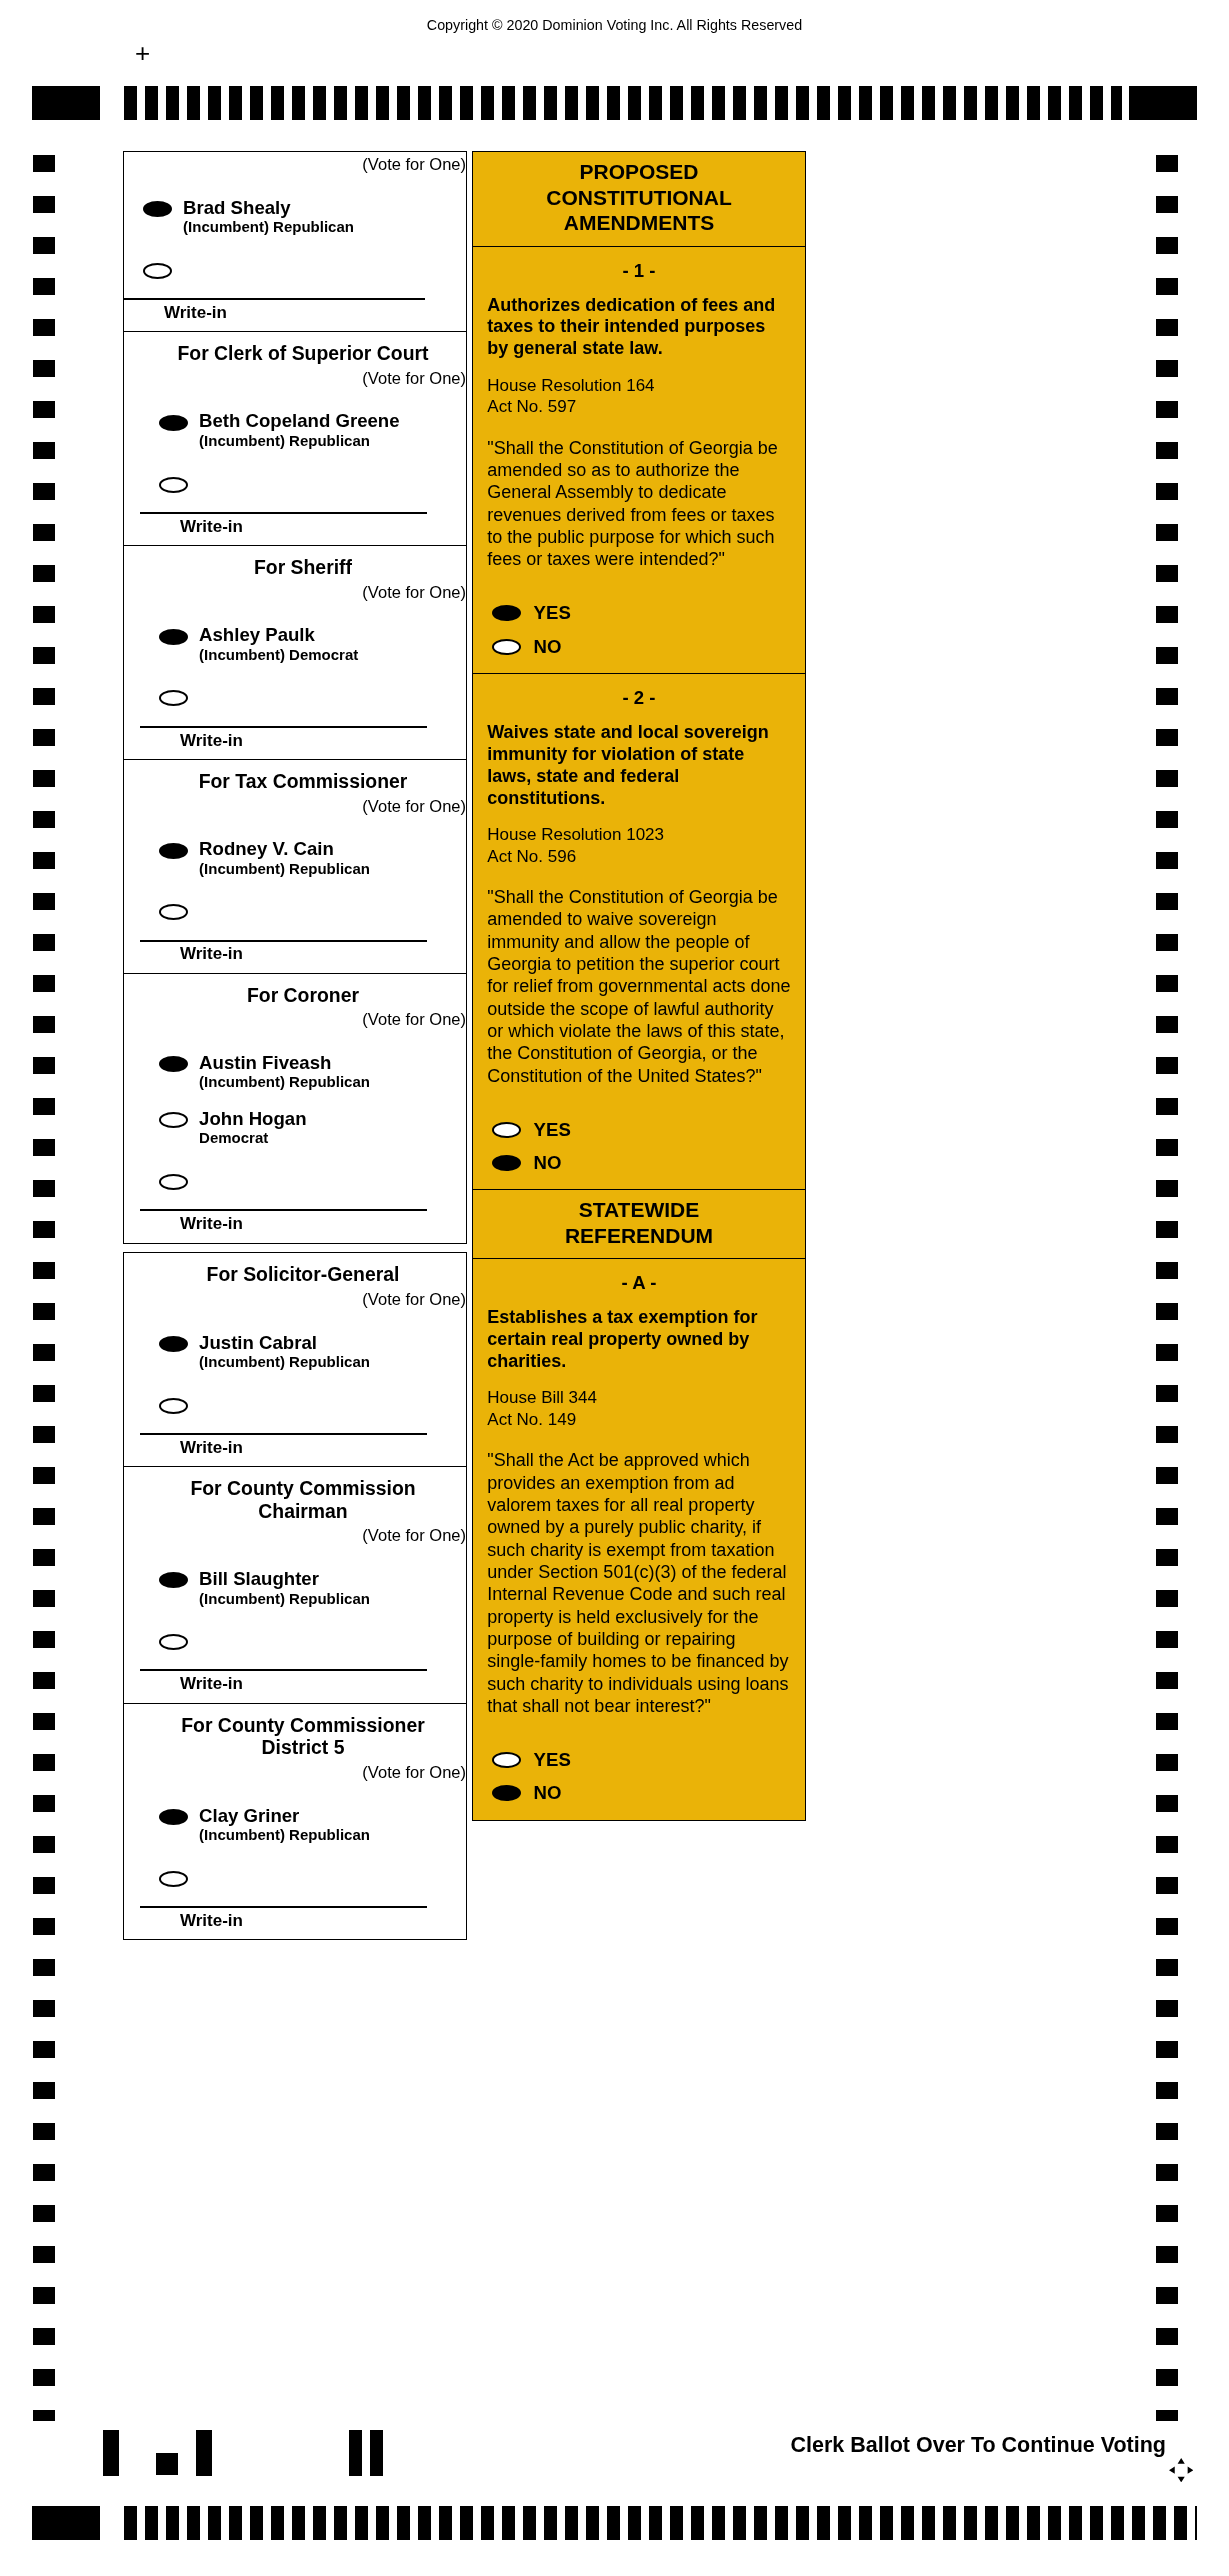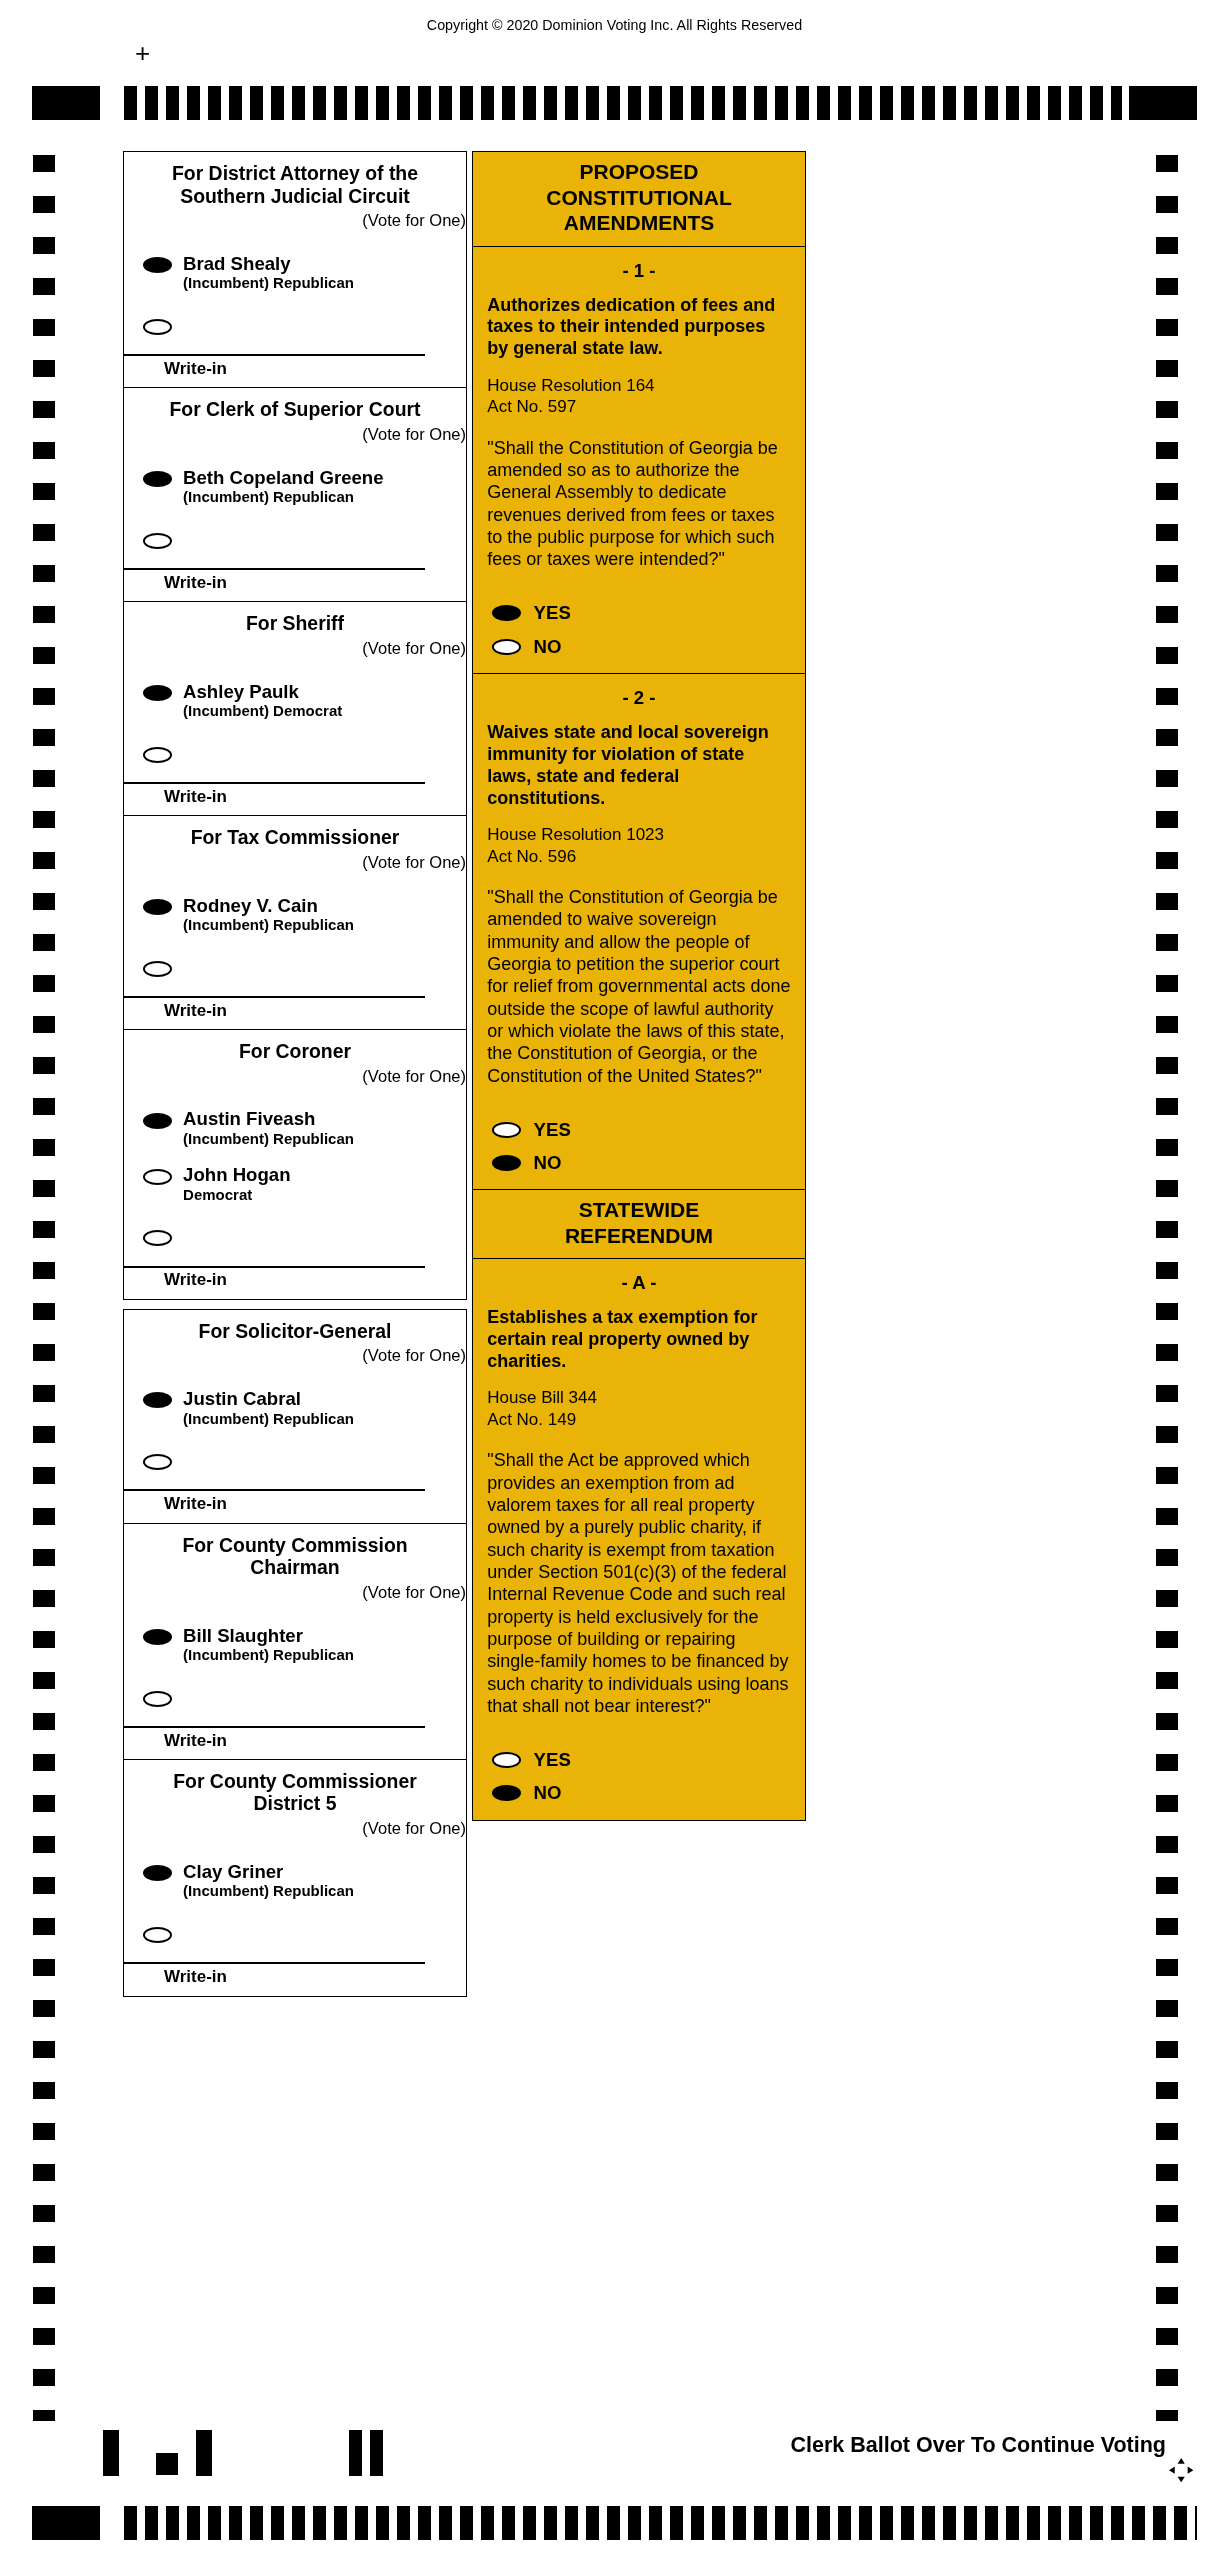--- a/index.html
+++ b/index.html
@@ -58,21 +58,21 @@
   .oval {
     display: inline-block; width: 29px; height: 16px;
     border: 2.2px solid #000; border-radius: 50%;
     background: #fff; box-sizing: border-box; flex: none;
   }
   .oval.filled { background: #000; }
 
   
   .contest-column { position: absolute; left: 123px; top: 151px; width: 344px; }
   .contest { border: 1.4px solid #000; background: #fff; }
-  .contest + .contest { margin-top: -1.4px; }
+  .contest + .contest { margin-top: -1.4px; padding-left: 16px; }
   .contest + .contest.gap-before { margin-top: 8.6px; }
   .contest-title {
     margin: 0; font-weight: bold; text-align: center;
     font-size: 19.4px; line-height: 1.16; padding: 10px 17px 1.4px;
     white-space: pre-line;
   }
   .vote-for { text-align: right; font-size: 16.5px; padding: 2.9px 0 17px; }
   .candidate { display: flex; align-items: flex-start; padding: 5.7px 7.2px 10px 18.6px; }
   .candidate .oval { margin-top: 4.3px; }
   .cand-text { margin-left: 11.5px; }
@@ -110,22 +110,20 @@
     <div class="band-block left"></div>
     <div class="band-bars"></div>
     <div class="band-block right"></div>
   </div>
 
   <div class="timing-col col-left-marks"></div>
   <div class="timing-col col-right-marks"></div>
 
   <div class="contest-column">
   <section class="contest">
-    <h2 class="contest-title">For District Attorney of the
-Southern Judicial Circuit</h2>
     <div class="vote-for">(Vote for One)</div>
     <div class="candidates">
   <div class="candidate">
     <span class="oval filled"></span>
     <div class="cand-text">
       <div class="cand-name">Brad Shealy</div>
       <div class="cand-party">(Incumbent) Republican</div>
     </div>
   </div>
 </div>

